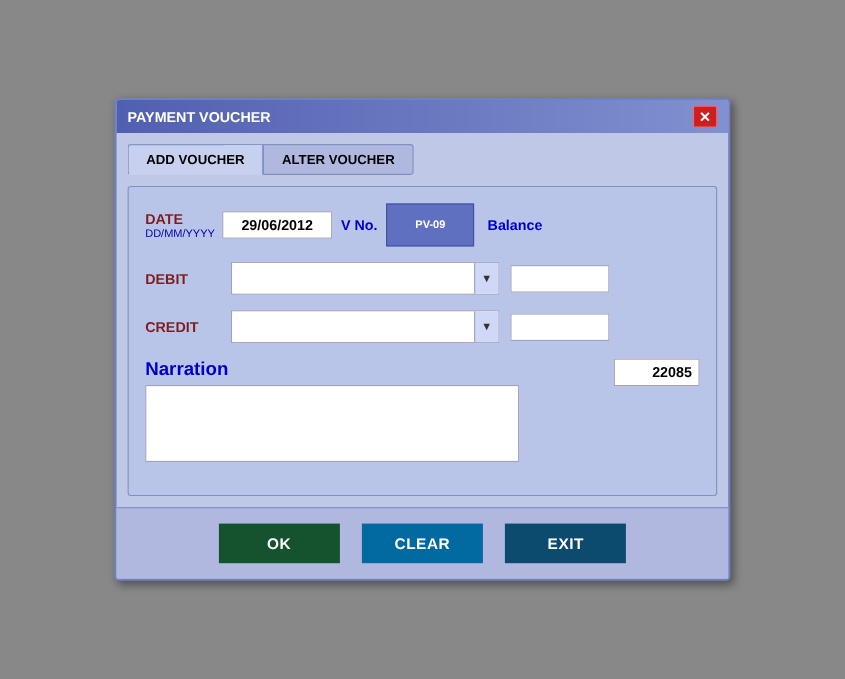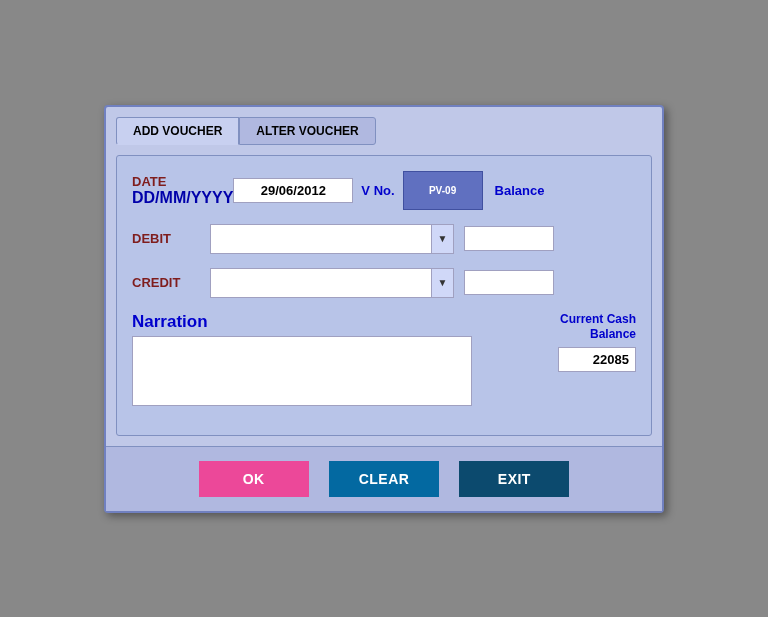--- a/index.html
+++ b/index.html
@@ -101,43 +101,43 @@
     }
 
     .label {
       font-weight: bold;
       font-size: 13px;
       color: #7f1d1d;
       min-width: 70px;
     }
 
     .label-small {
-      font-size: 16px;
+      font-size: 10px;
       color: #0000aa;
-      font-weight: bold;
+      font-weight: normal;
     }
 
     .date-group {
       display: flex;
       flex-direction: column;
       min-width: 70px;
     }
 
     .input-text {
       background: white;
       border: 1px solid #a0a0c0;
       padding: 4px 6px;
       font-size: 13px;
       font-weight: bold;
       color: #000;
       text-align: center;
     }
 
     .input-date {
-      width: 120px;
+      width: 100px;
     }
 
     .vno-label {
       font-weight: bold;
       font-size: 13px;
       color: #0000cc;
       margin: 0 8px;
     }
 
     .vno-box {
@@ -271,36 +271,40 @@
       font-weight: bold;
       font-size: 14px;
       color: white;
       border: none;
       cursor: pointer;
       min-width: 110px;
       letter-spacing: 0.5px;
     }
 
     .btn-ok {
-      background: #ec4899;
+      background: #14532d;
     }
 
     .btn-clear {
       background: #0369a1;
     }
 
     .btn-exit {
       background: #0c4a6e;
     }
   </style>
 </head>
 <body>
 
 <div class="window">
 
+  <div class="title-bar">
+    <span>PAYMENT VOUCHER</span>
+    <div class="title-bar-close">✕</div>
+  </div>
 
   <div class="window-body">
 
     <div class="tabs">
       <div class="tab active">ADD VOUCHER</div>
       <div class="tab">ALTER VOUCHER</div>
     </div>
 
     <div class="form-area">
 
@@ -332,21 +336,20 @@
         </div>
         <input class="amount-input" type="text" value="" style="">
       </div>
 
       <div class="narration-section">
         <div class="narration-left">
           <div class="narration-label">Narration</div>
           <textarea class="narration-textarea" style=""></textarea>
         </div>
         <div class="cash-balance-section">
-          <div class="cash-balance-label">Current Cash<br>Balance</div>
           <input class="cash-balance-value" type="text" value="22085" style="">
         </div>
       </div>
 
     </div>
 
   </div>
 
   <div class="button-bar">
     <button class="btn btn-ok">OK</button>

